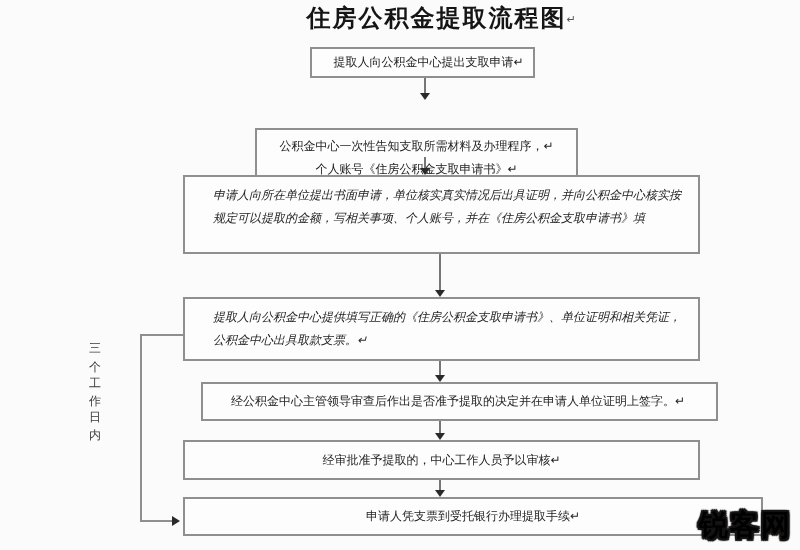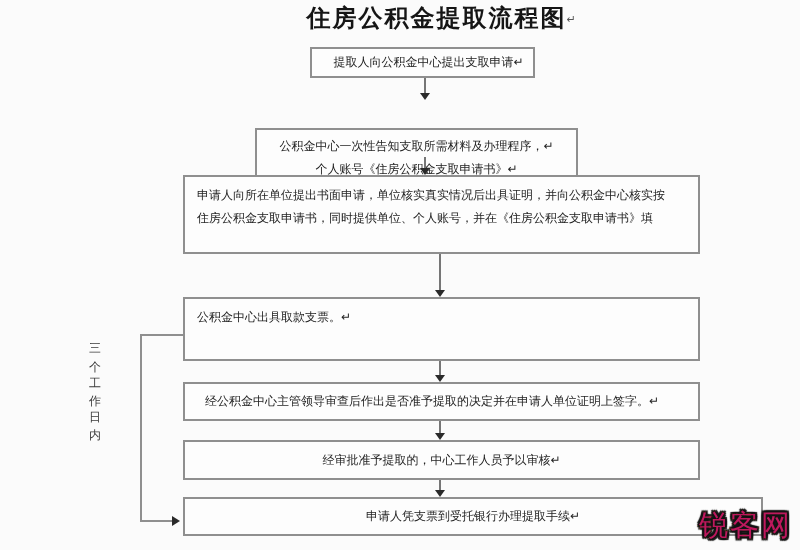--- a/index.html
+++ b/index.html
@@ -28,21 +28,21 @@
     background:#fdfdfd;
     box-sizing:border-box;
     font-size:12px;
     line-height:23px;
     color:#242424;
   }
   .box.flex-c{display:flex;align-items:center;justify-content:center;}
   .box.flex-l{display:flex;align-items:center;justify-content:flex-start;}
   .ta-c{text-align:center;}
   .ta-l{text-align:left;}
-  .pad{padding:7px 12px 6px 12px;}
+  .pad{padding:7px 12px 6px 28px;font-style:italic;}
   .v-arrow{position:absolute;width:0;}
   .v-arrow .shaft{position:absolute;left:-1px;top:0;width:2px;background:#767676;display:block;}
   .v-arrow .head{
     position:absolute;left:-5px;display:block;
     width:0;height:0;
     border-left:5px solid transparent;
     border-right:5px solid transparent;
     border-top:7px solid #2a2a2a;
   }
   .bracket{position:absolute;background:#8f8f8f;}
@@ -58,23 +58,23 @@
     writing-mode:vertical-lr;
     text-orientation:upright;
     font-size:12px;
     letter-spacing:17px;
     color:#3a3a3a;
   }
   .watermark{
     position:absolute;
     right:8px;bottom:4px;
     font-size:29px;
-    font-weight:normal;
+    font-weight:bold;
     letter-spacing:2px;
-    color:#be185d;
+    color:#000000;
     -webkit-text-stroke:2px #cf6b17;
     paint-order:stroke fill;
     text-shadow:
       2px 0 1px #141414,-2px 0 1px #141414,
       0 2px 1px #141414,0 -2px 1px #141414,
       2px 2px 1px #141414,-2px -2px 1px #141414,
       2px -2px 1px #141414,-2px 2px 1px #141414;
   }
 </style>
 </head>
@@ -98,38 +98,39 @@
     <div>个人账号《住房公积金支取申请书》↵</div>
   </div>
 
   <div class="v-arrow" style="left:425px;top:157px;">
     <i class="shaft" style="height:11px;"></i>
     <i class="head" style="top:11px;"></i>
   </div>
 
   <div class="box ta-l pad" style="left:183px;top:175px;width:517px;height:79px;">
     <div>申请人向所在单位提出书面申请，单位核实真实情况后出具证明，并向公积金中心核实按</div>
-    <div>住房公积金支取申请书，同时提供单位、个人账号，并在《住房公积金支取申请书》填</div>
+    <div>规定可以提取的金额，写相关事项、个人账号，并在《住房公积金支取申请书》填</div>
   </div>
 
   <div class="v-arrow" style="left:440px;top:254px;">
     <i class="shaft" style="height:36px;"></i>
     <i class="head" style="top:36px;"></i>
   </div>
 
   <div class="box ta-l pad" style="left:183px;top:297px;width:517px;height:64px;">
+    <div>提取人向公积金中心提供填写正确的《住房公积金支取申请书》、单位证明和相关凭证，</div>
     <div>公积金中心出具取款支票。↵</div>
   </div>
 
   <div class="v-arrow" style="left:440px;top:361px;">
     <i class="shaft" style="height:14px;"></i>
     <i class="head" style="top:14px;"></i>
   </div>
 
-  <div class="box flex-l" style="left:183px;top:382px;width:517px;height:39px;padding-left:20px;">
+  <div class="box flex-l" style="left:201px;top:382px;width:517px;height:39px;padding-left:28px;">
     <div class="ta-l">经公积金中心主管领导审查后作出是否准予提取的决定并在申请人单位证明上签字。↵</div>
   </div>
 
   <div class="v-arrow" style="left:440px;top:421px;">
     <i class="shaft" style="height:12px;"></i>
     <i class="head" style="top:12px;"></i>
   </div>
 
   <div class="box flex-c" style="left:183px;top:440px;width:517px;height:40px;">
     <div class="ta-c">经审批准予提取的，中心工作人员予以审核↵</div>

